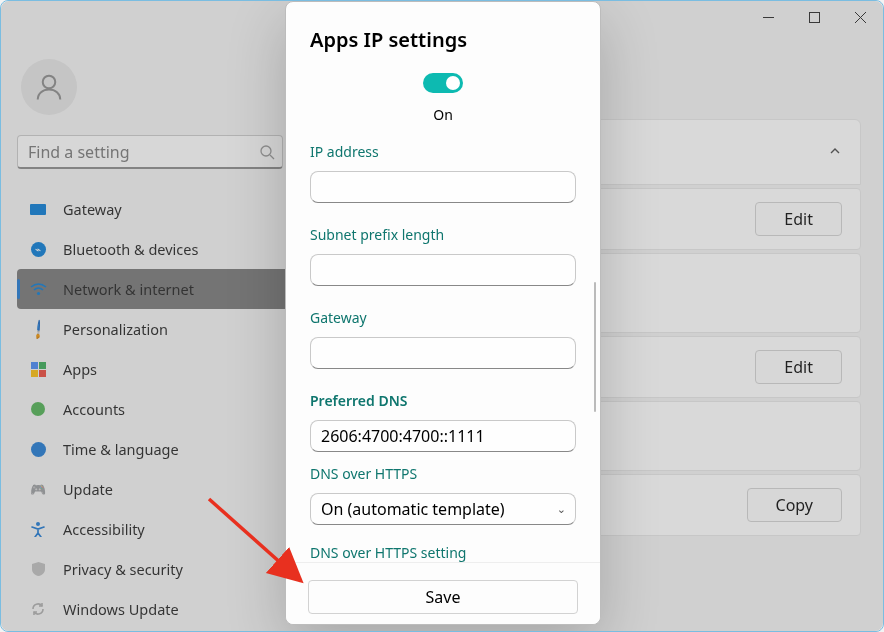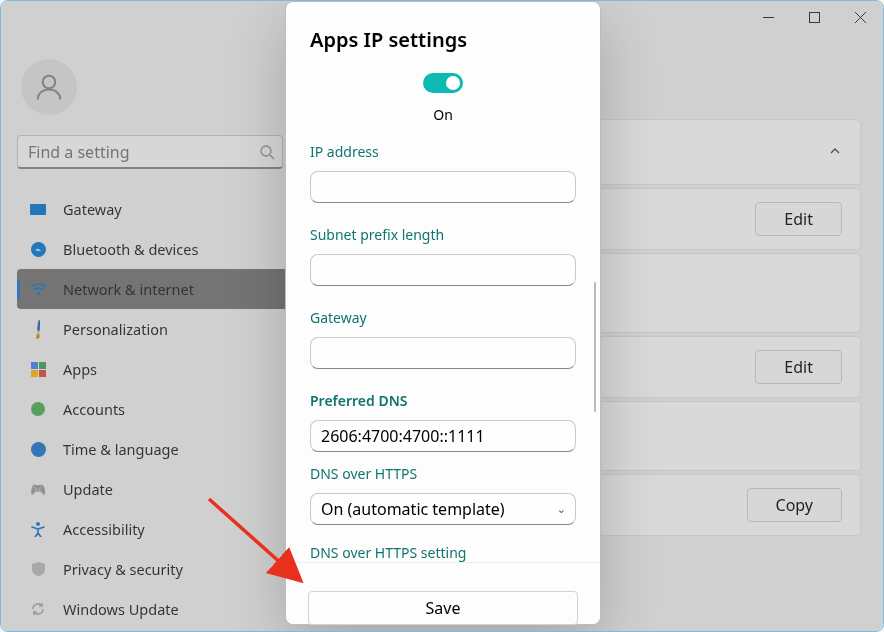--- a/index.html
+++ b/index.html
@@ -52,21 +52,21 @@
   .toggle{width:40px;height:20px;border-radius:20px;background:#0dbab1;position:relative;}
   .toggle .knob{position:absolute;right:3px;top:3px;width:14px;height:14px;border-radius:50%;background:#fff;}
   .field-lbl{font-size:14px;color:#0f766e;margin-bottom:10px;}
   .field-lbl.bold{font-weight:600;}
   .field{width:100%;height:32px;border:1px solid #c9c9c9;border-bottom:1.5px solid #888;border-radius:8px;background:#fefefe;font-size:16px;padding:0 10px;margin-bottom:22px;outline:none;}
   .field.filled{margin-bottom:12px;}
   .select{position:relative;}
   .select .field{padding-right:28px;margin-bottom:18px;}
   .select .caret{position:absolute;right:10px;top:8px;font-size:11px;color:#555;}
   .dlg-scrollbar{position:absolute;right:4px;top:280px;width:2px;height:130px;background:#bbb;border-radius:2px;}
-  .dlg-footer{height:62px;border-top:1px solid #eee;display:flex;gap:10px;padding:28px 22px;background:#fdfdfd;border-radius:0 0 8px 8px;}
+  .dlg-footer{height:62px;border-top:1px solid #eee;display:flex;gap:10px;padding:17px 22px;background:#fdfdfd;border-radius:0 0 8px 8px;}
   .dlg-footer .btn{flex:1;padding:0;}
   
   .arrow{position:absolute;left:200px;top:490px;width:120px;height:110px;pointer-events:none;}
 </style>
 </head>
 <body>
 
 <div class="titlebar">
   <div class="back">
     <svg width="16" height="16" viewBox="0 0 16 16">

